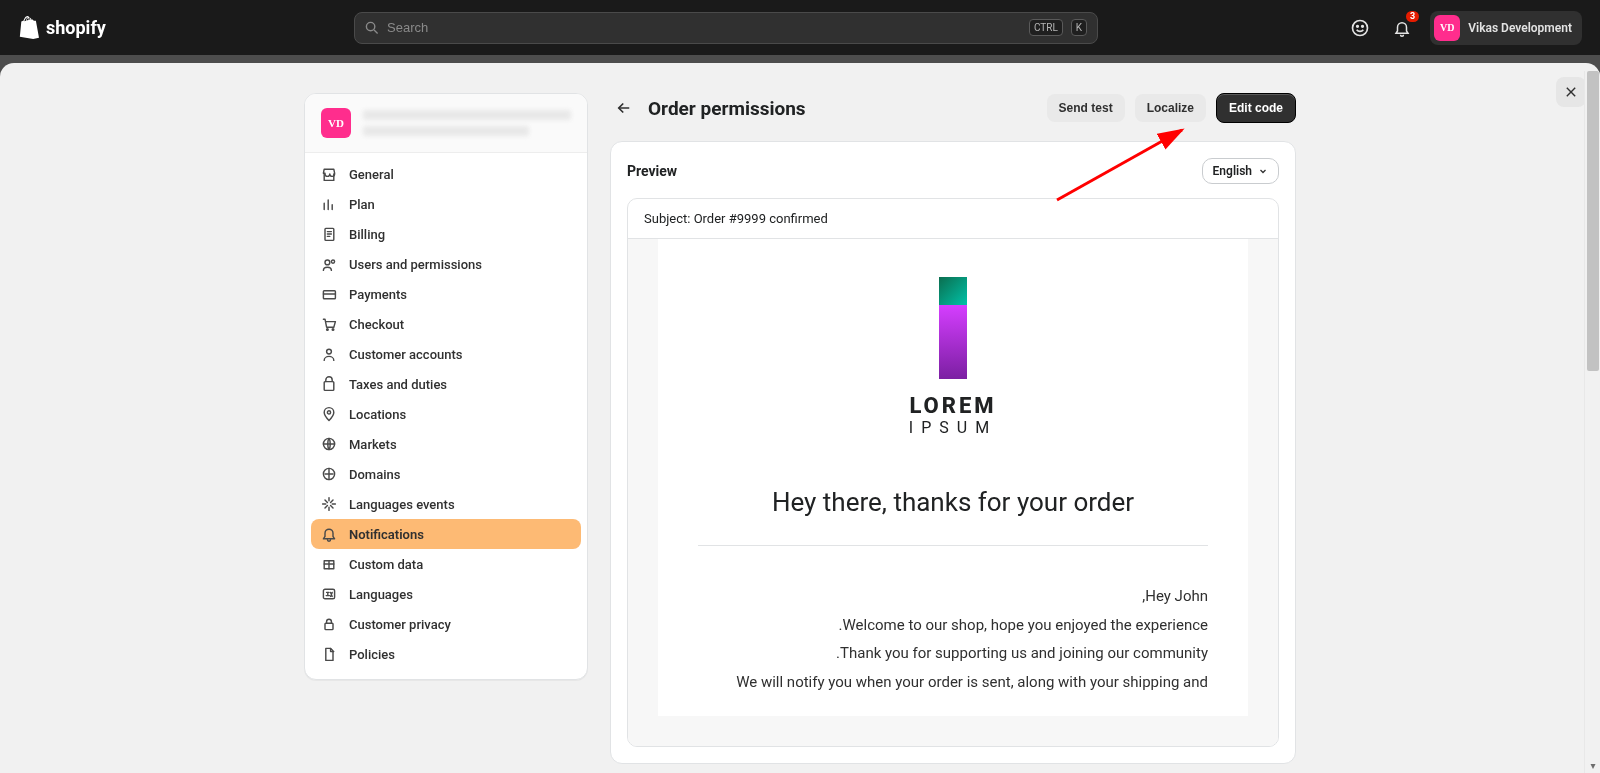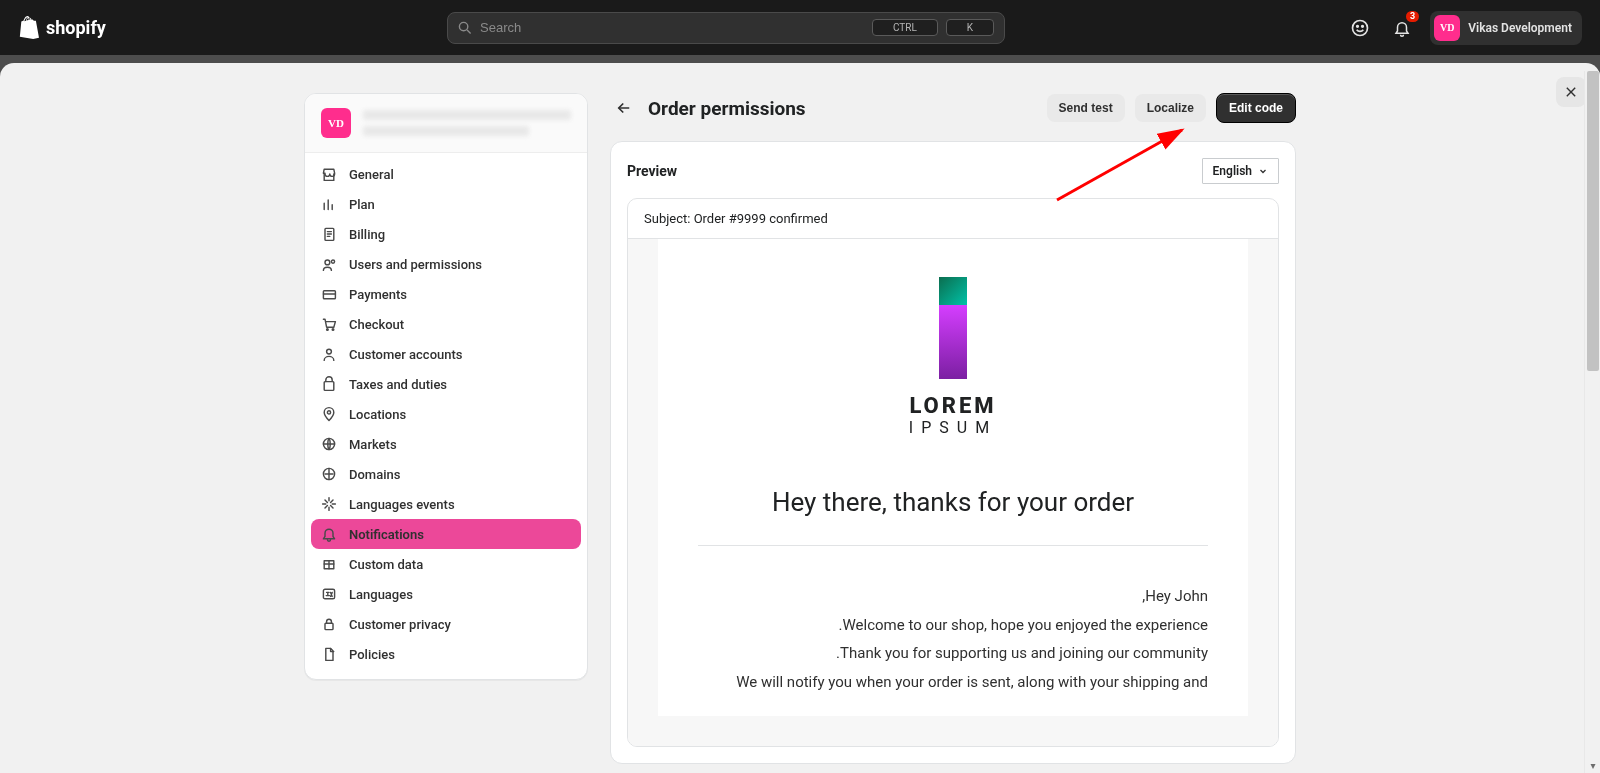--- a/index.html
+++ b/index.html
@@ -31,21 +31,21 @@
     font-weight: 700;
     font-size: 18px;
   }
   .logo svg { width: 22px; height: 24px; }
   .search-wrap {
     flex: 1;
     display: flex;
     justify-content: center;
   }
   .search {
-    width: 558px;
+    width: 744px;
     height: 32px;
     background: #303030;
     border: 1px solid #4a4a4a;
     border-radius: 8px;
     display: flex;
     align-items: center;
     padding: 0 10px;
     gap: 8px;
     color: #8a8a8a;
   }
@@ -57,21 +57,21 @@
     color: #e3e3e3;
     font-size: 13px;
   }
   .search input::placeholder { color: #8a8a8a; }
   .kbd {
     background: #1f1f1f;
     border: 1px solid #5a5a5a;
     border-radius: 4px;
     color: #b5b5b5;
     font-size: 10px;
-    padding: 2px 20px;
+    padding: 2px 4px;
   }
   .topbar-right {
     display: flex;
     align-items: center;
     gap: 14px;
     color: #e3e3e3;
   }
   .icon-btn {
     width: 28px;
     height: 28px;
@@ -199,21 +199,21 @@
     align-items: center;
     gap: 12px;
     padding: 7px 10px;
     border-radius: 8px;
     cursor: pointer;
     color: #303030;
     font-size: 13px;
     font-weight: 500;
   }
   .side-item.active {
-    background: #ec4899;
+    background: #fdba74;
     font-weight: 600;
   }
   .side-item .ic {
     width: 16px;
     height: 16px;
     color: #4a4a4a;
     display: flex;
     align-items: center;
     justify-content: center;
   }
@@ -271,21 +271,21 @@
   .preview-head {
     display: flex;
     align-items: center;
     justify-content: space-between;
     margin-bottom: 14px;
     gap: 40px;
   }
   .preview-title { font-weight: 700; font-size: 14px; }
   .lang-select {
     border: 1px solid #c9cccf;
-    border-radius: 1px;
+    border-radius: 10px;
     background: #fff;
     padding: 5px 10px;
     font-size: 12px;
     font-weight: 600;
     display: flex;
     align-items: center;
     gap: 6px;
     cursor: pointer;
   }
 

